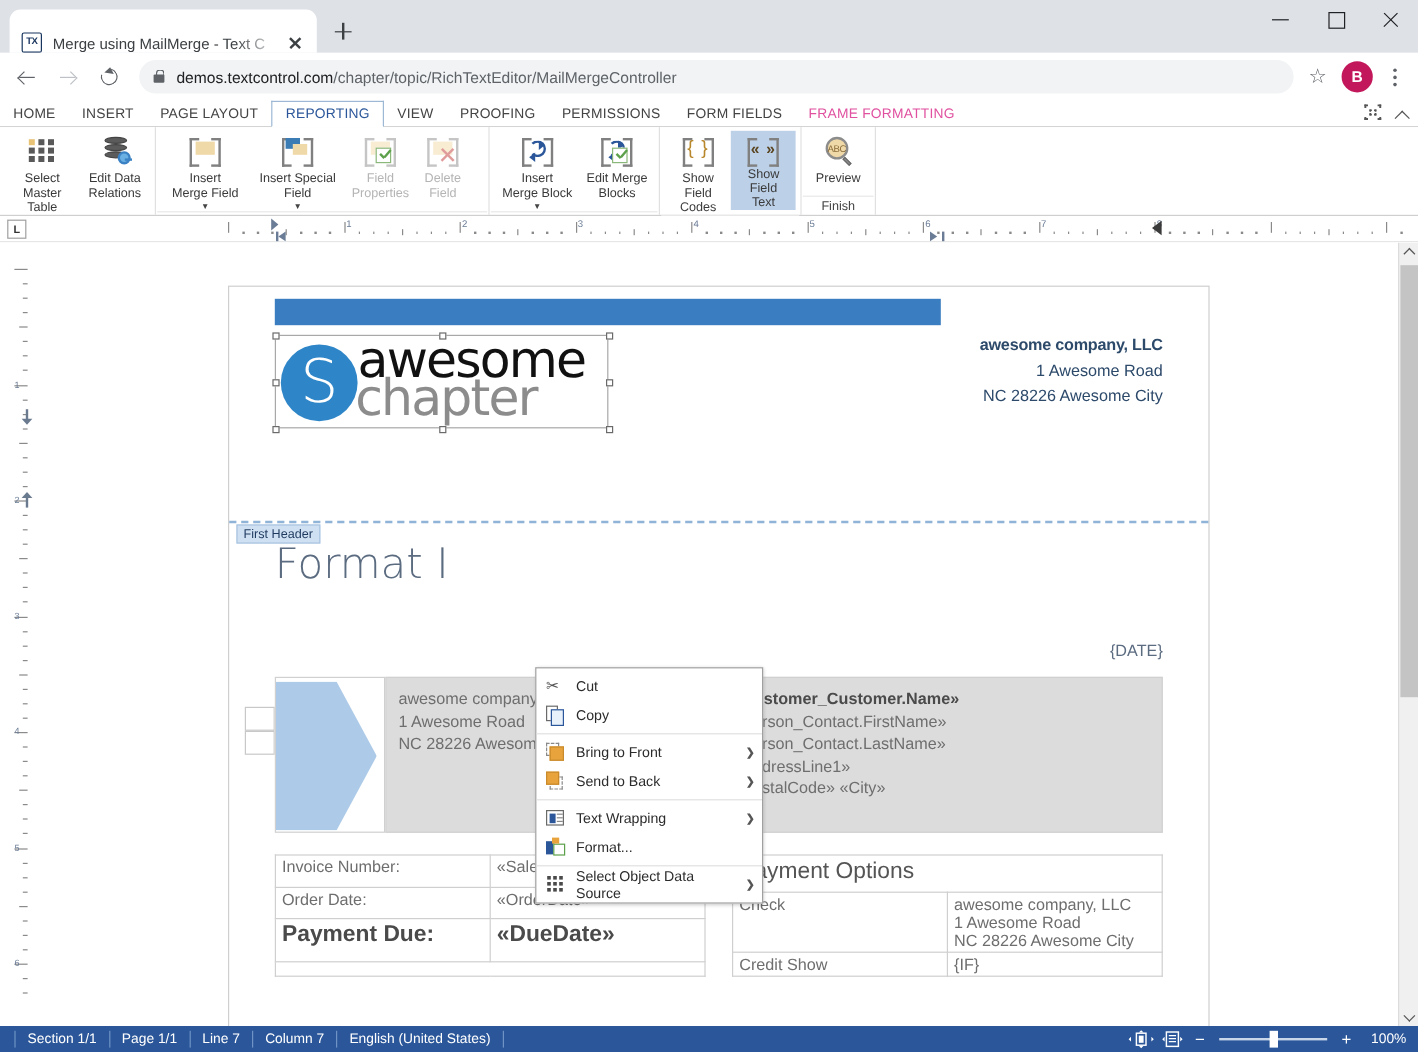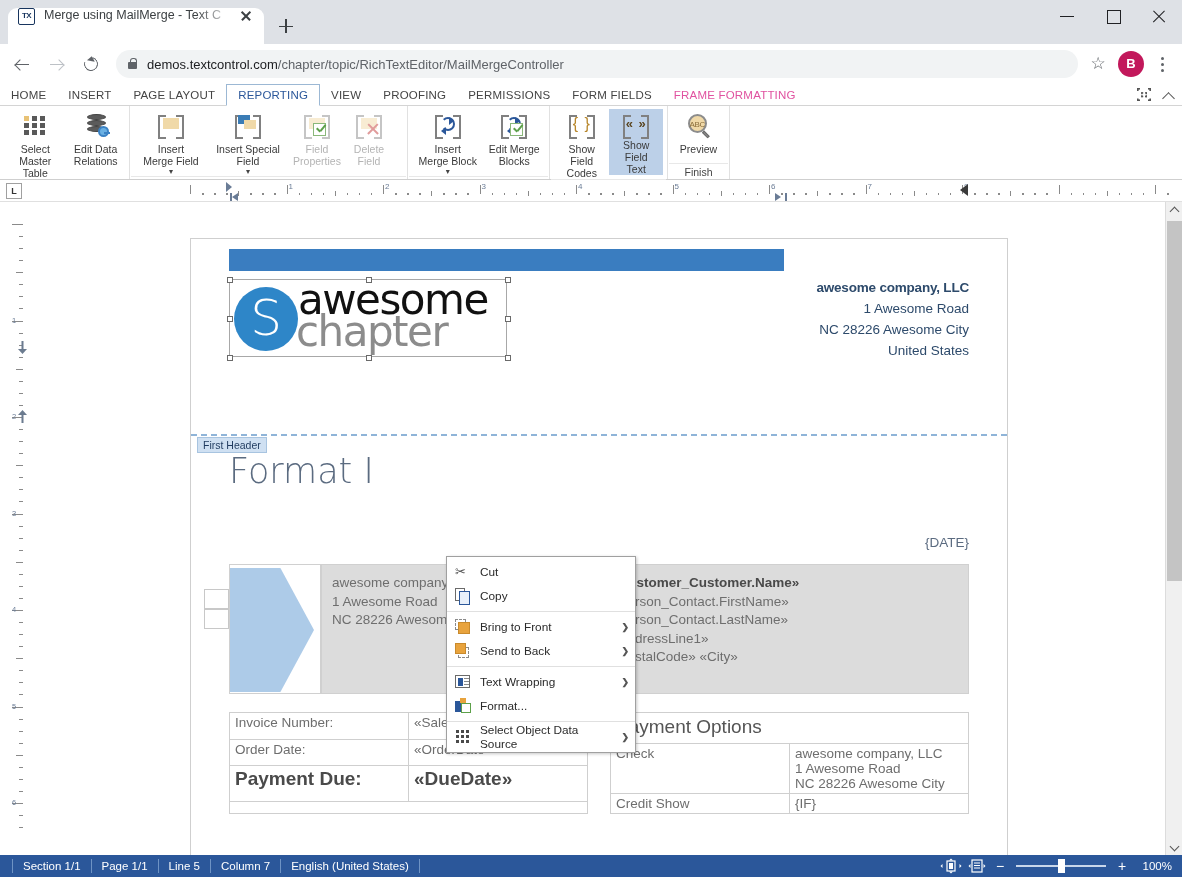--- a/index.html
+++ b/index.html
@@ -14,21 +14,21 @@
   
   .browser { width:1182px; height:877px; position:relative; display:flex; flex-direction:column; }
 
   .titlebar {
     height:44px; background:#dee1e6; position:relative; flex:0 0 44px;
     display:flex; align-items:flex-end;
   }
   .tabstrip { display:flex; align-items:flex-end; height:44px; padding-left:8px; }
   .tab {
     height:36px; width:256px; background:#ffffff; border-radius:9px 9px 0 0;
-    display:flex; align-items:flex-start; padding:0 10px; position:relative;
+    display:flex; align-items:flex-end; padding:0 10px; position:relative;
   }
   .tab-favicon {
     width:17px; height:17px; flex:0 0 17px; margin-right:9px;
     border:1.6px solid #18355e; border-radius:2px; background:#fff;
     font-size:8px; font-weight:bold; color:#18355e; line-height:14px; text-align:center;
     letter-spacing:-0.5px;
   }
   .tab-title {
     font-size:12.5px; color:#3c4043; white-space:nowrap; overflow:hidden;
     flex:1 1 auto; -webkit-mask-image:linear-gradient(to right,#000 80%,transparent 100%);
@@ -903,21 +903,20 @@
             <span class="handle" style="left:275px;top:36px;"></span>
             <span class="handle" style="left:-3px;top:75px;"></span>
             <span class="handle" style="left:136px;top:75px;"></span>
             <span class="handle" style="left:275px;top:75px;"></span>
           </div>
 
           <div class="hdr-addr">
             <div class="b">awesome company, LLC</div>
             <div>1 Awesome Road</div>
             <div>NC 28226 Awesome City</div>
-            <div>United States</div>
           </div>
 
           <div class="hdr-divider"></div>
           <div class="hdr-tag">First Header</div>
 
           <div class="doc-title">Format I</div>
           <div class="date-field">{DATE}</div>
 
           <div class="small-left-frame">
             <div></div>
@@ -1055,21 +1054,21 @@
           <div class="vs-arrow vs-up"></div>
           <div class="vs-thumb"></div>
           <div class="vs-arrow vs-dn"></div>
         </div>
       </div>
     </div>
 
     <div class="statusbar">
       <div class="sb-cell">Section 1/1</div>
       <div class="sb-cell">Page 1/1</div>
-      <div class="sb-cell">Line 5</div>
+      <div class="sb-cell">Line 7</div>
       <div class="sb-cell">Column 7</div>
       <div class="sb-cell">English (United States)</div>
       <div class="sb-right">
         <div class="sb-view-icon">
           <svg width="22" height="16" viewBox="0 0 22 16">
             <rect x="7" y="3" width="8" height="10" fill="none" stroke="#fff" stroke-width="1.2"></rect>
             <rect x="9" y="5" width="4" height="6" fill="#fff"></rect>
             <path d="M11 0.5 L13 2.5 L9 2.5 Z M11 15.5 L13 13.5 L9 13.5 Z M0.5 8 L2.5 6 L2.5 10 Z M21.5 8 L19.5 6 L19.5 10 Z" fill="#fff"></path>
           </svg>
         </div>

